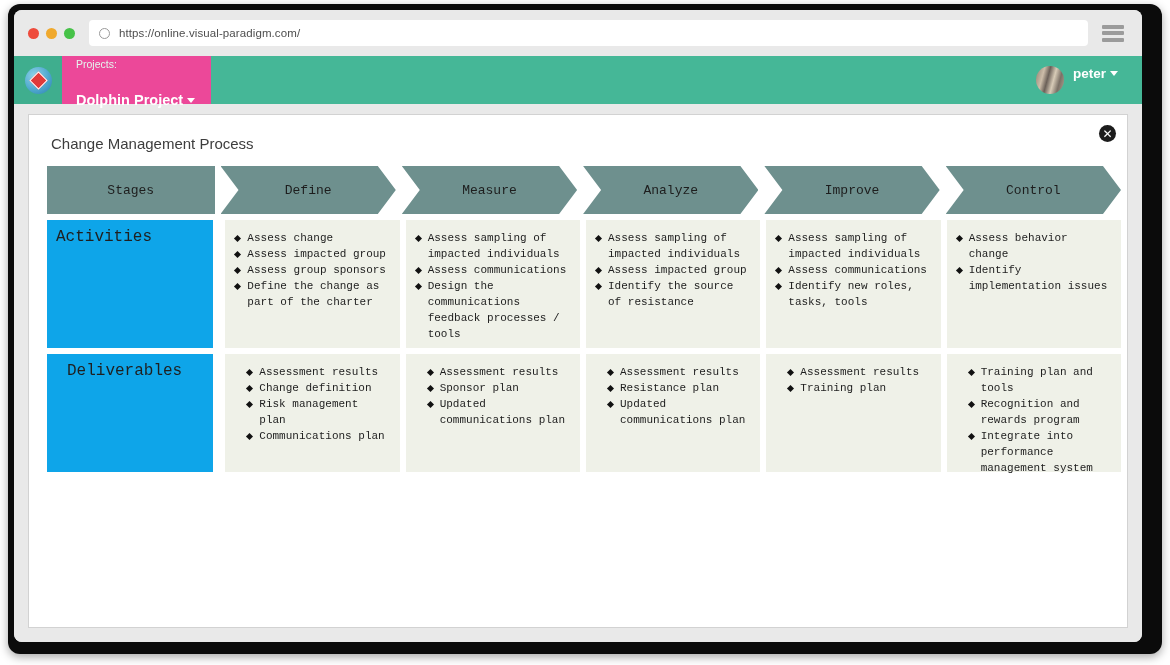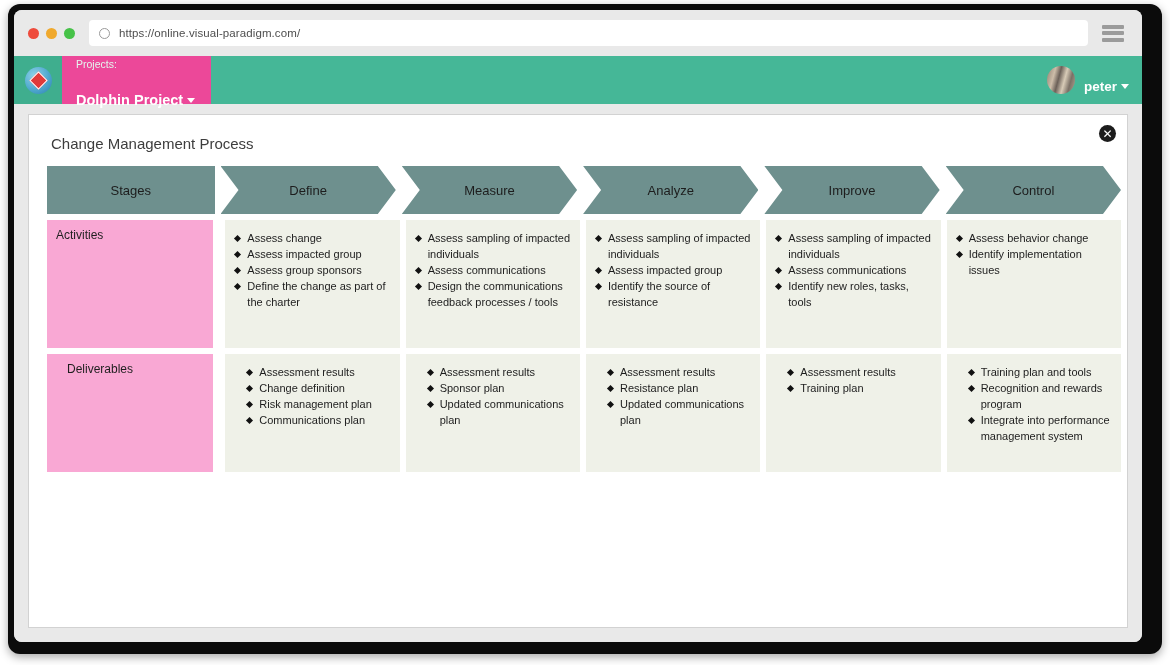--- a/index.html
+++ b/index.html
@@ -114,22 +114,22 @@
     width: 0; height: 0;
     border-left: 4.5px solid transparent;
     border-right: 4.5px solid transparent;
     border-top: 5px solid #ffffff;
     vertical-align: middle;
     margin-left: 4px;
     margin-bottom: 1px;
   }
   .appbar-right {
     margin-left: auto;
-    display: flex; align-items: flex-end; gap: 9px;
-    padding-right: 13px;
+    display: flex; align-items: flex-start; gap: 9px;
+    padding-right: 24px;
   }
   .avatar {
     width: 28px; height: 28px;
     border-radius: 50%;
     background: linear-gradient(105deg, #8d7f70 0%, #cdbda9 26%, #6b6058 42%, #d8cbb7 60%, #7b7066 78%, #b4a492 100%);
     flex: none;
   }
   .username { font-size: 13.5px; color: #ffffff; font-weight: bold; }
 
   
@@ -158,21 +158,21 @@
     font-family: "DejaVu Sans", sans-serif;
   }
   .diagram-title {
     font-size: 15px;
     color: #3d3d3d;
     margin: 2px 0 14px 4px;
   }
 
   
   .proc { width: 1080px; }
-  .proc-row { display: flex; }
+  .proc-row { display: flex; font-family: Liberation Mono, monospace; }
   .proc-row + .proc-row { margin-top: 6px; }
 
   .hcell {
     position: relative;
     height: 48px;
     background: #6e908e;
     display: flex; align-items: center; justify-content: center;
     color: #1d1d1d;
     font-size: 13px;
   }
@@ -182,23 +182,23 @@
     margin-right: 6px;
     clip-path: polygon(0 0, calc(100% - 18px) 0, 100% 50%, calc(100% - 18px) 100%, 0 100%, 18px 50%);
   }
   .hcell.stage:first-of-type {
     clip-path: polygon(0 0, calc(100% - 18px) 0, 100% 50%, calc(100% - 18px) 100%, 0 100%, 18px 50%);
   }
 
   .lcell {
     width: 172px;
     margin-right: 12px;
-    background: #f9a8d4;
+    background: #0ea5e9;
     color: #1f1f1f;
-    font-size: 12px;
+    font-size: 16px;
     padding: 8px 0 0 9px;
   }
   .bcell {
     width: 180px;
     margin-right: 6px;
     background: #eff1e8;
     padding: 10px 9px 10px 8px;
   }
   .row-activities .lcell, .row-activities .bcell { height: 128px; }
   .row-deliverables .lcell, .row-deliverables .bcell { height: 118px; padding-left: 20px; }

